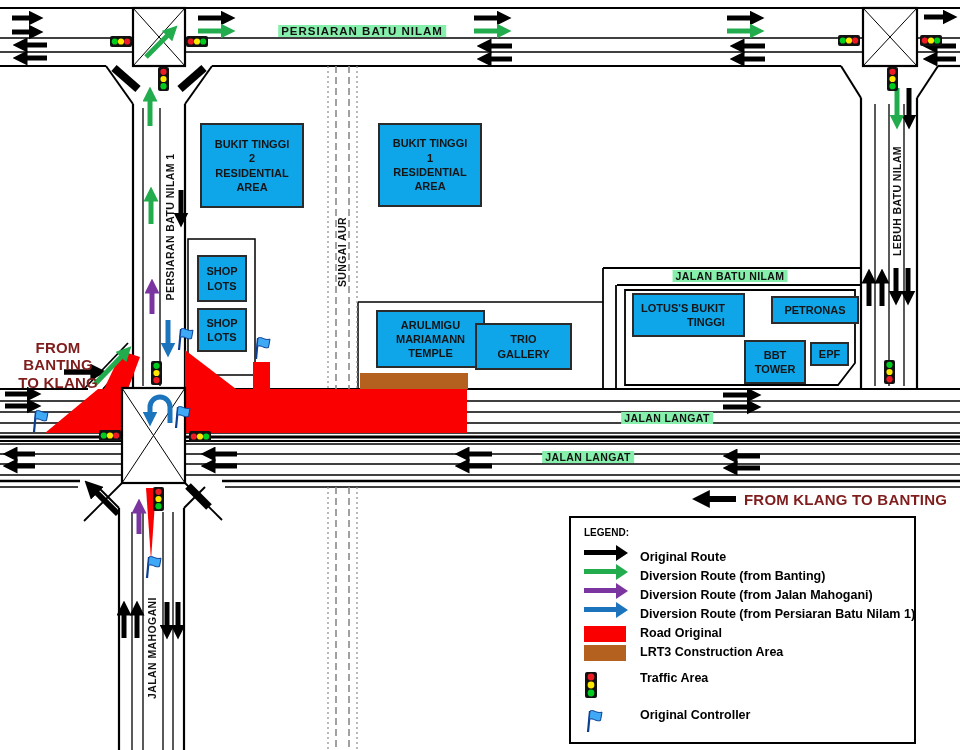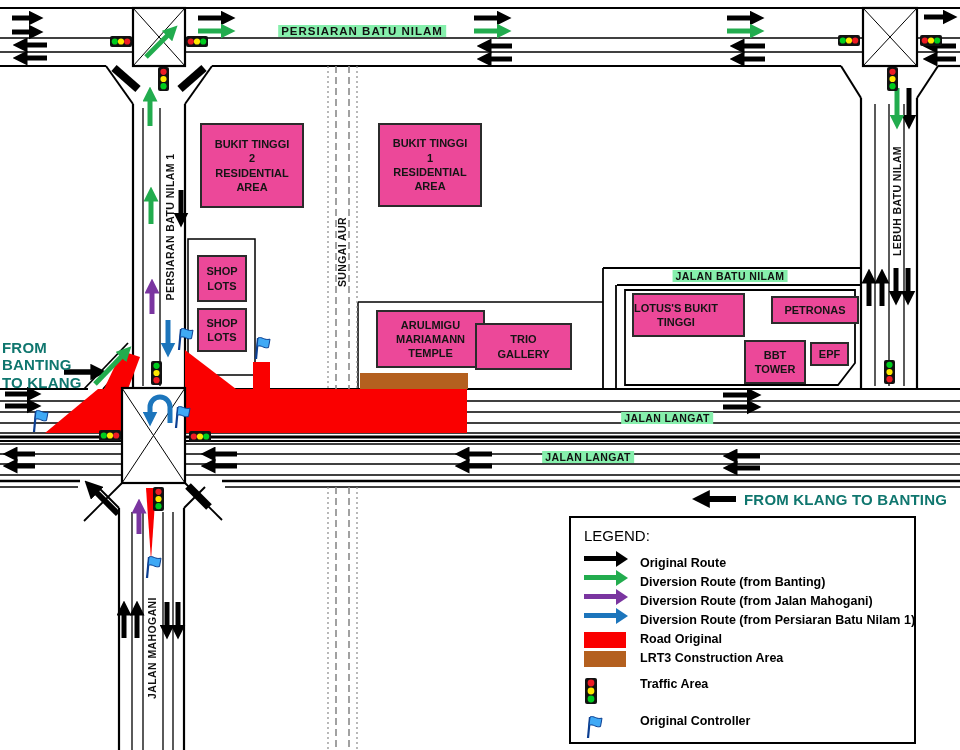--- a/index.html
+++ b/index.html
@@ -1,36 +1,36 @@
 <!DOCTYPE html>
 <html><head>
 <meta charset="utf-8">
 <style>
   html,body{margin:0;padding:0;background:#fff}
   .stage{position:relative;width:960px;height:750px;background:#fff;overflow:hidden;
          font-family:"Liberation Sans",sans-serif;}
   svg.map{position:absolute;left:0;top:0;z-index:1}
   
-  .bld{position:absolute;z-index:2;background:#ec4899;border:2px solid #2b2b2b;box-sizing:border-box;
+  .bld{position:absolute;z-index:2;background:#0ea5e9;border:2px solid #2b2b2b;box-sizing:border-box;
        display:flex;align-items:center;justify-content:center;text-align:center;
        white-space:pre-line;font-weight:bold;font-size:11px;line-height:1.3;color:#151515;}
-  .bld.left{justify-content:flex-start;text-align:center;}
+  .bld.left{justify-content:flex-start;text-align:right;padding-left:7px;}
   
   .rlabel{position:absolute;z-index:2;font-weight:bold;color:#111;white-space:nowrap;
           font-size:10.5px;letter-spacing:.4px;transform:translate(-50%,-50%);}
   .rlabel.vert{transform:translate(-50%,-50%) rotate(-90deg);}
   .rlabel.bgw{background:#86efac;padding:0 3px;}
   .rlabel.big{font-size:11.5px;letter-spacing:1px;}
   
-  .dir{position:absolute;z-index:3;font-weight:bold;font-size:15px;color:#0f766e;
-       white-space:pre-line;line-height:1.15;letter-spacing:.2px;}
+  .dir{position:absolute;z-index:3;font-weight:bold;font-size:15px;color:#7f1d1d;
+       white-space:pre-line;line-height:1.15;letter-spacing:.2px;text-align:center;}
   
   .legend{position:absolute;left:569px;top:516px;width:347px;height:228px;z-index:4;
           background:#fff;border:2.5px solid #000;box-sizing:border-box;padding:7px 6px 0 13px;}
-  .legend .ltitle{font-weight:normal;font-size:15px;margin:2px 0 12px 0;}
+  .legend .ltitle{font-weight:bold;font-size:10px;margin:2px 0 12px 0;}
   .lrow{display:flex;align-items:flex-start;height:19px;margin:0 0 0 0;}
   .lrow.tall{height:30px;margin-top:7px;}
   .lrow.med{height:26px;margin-top:7px;}
   .lico{flex:0 0 56px;display:flex;align-items:center;}
   .llabel{font-weight:bold;font-size:12.5px;color:#000;white-space:nowrap;}
   .la{position:relative;display:inline-block;width:32px;height:5px;background:var(--c);}
   .la::after{content:"";position:absolute;right:-12px;top:-5.5px;width:0;height:0;
              border-left:12px solid var(--c);border-top:8px solid transparent;border-bottom:8px solid transparent;}
   .lsw{display:inline-block;width:42px;height:16px;background:var(--c);}
 </style>

